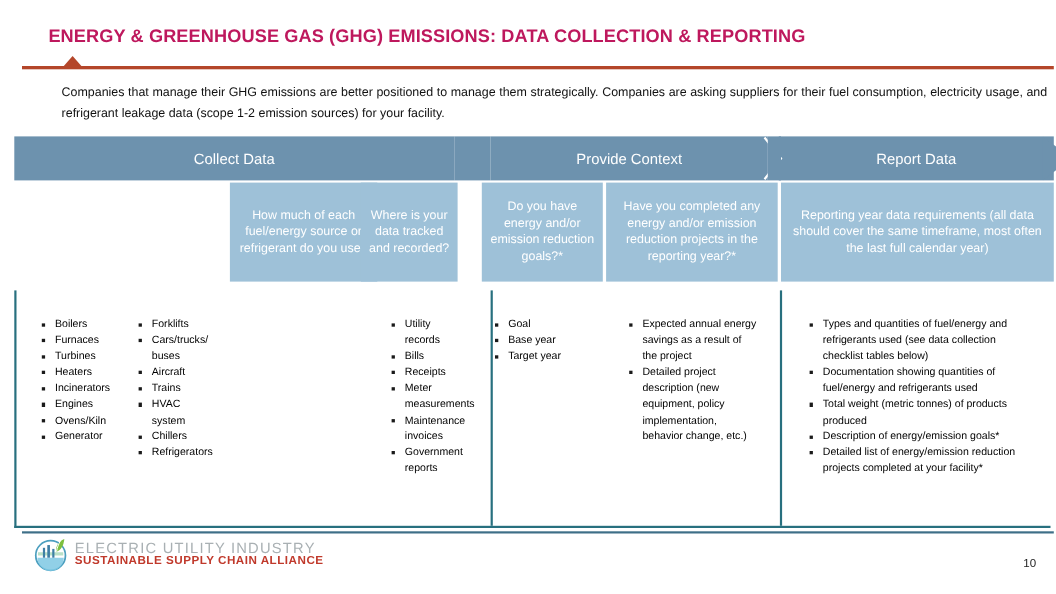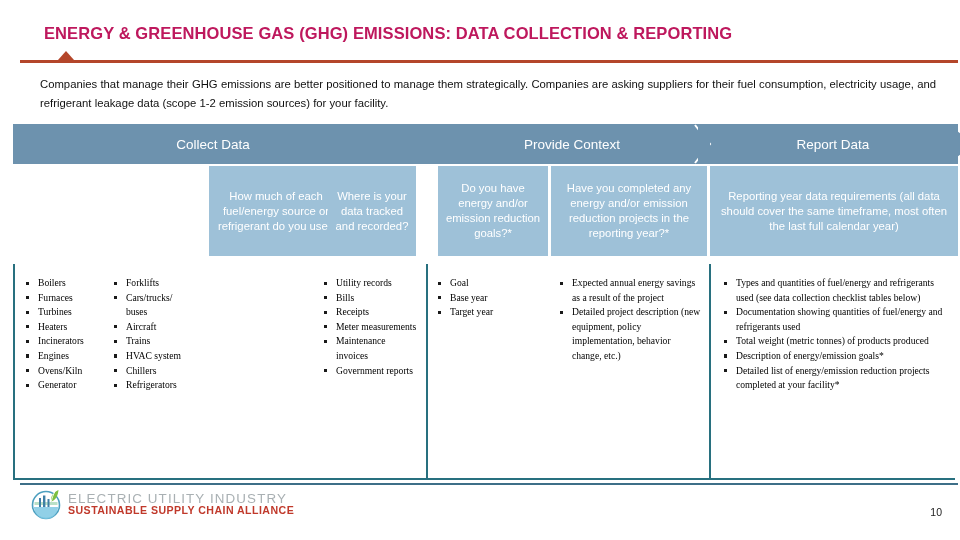--- a/index.html
+++ b/index.html
@@ -49,21 +49,21 @@
     top: 51px;
     width: 0; height: 0;
     border-left: 8px solid transparent;
     border-right: 8px solid transparent;
     border-bottom: 9px solid #B4462A;
   }
 
   
   .intro {
     position: absolute;
-    left: 40px;
+    left: 56px;
     top: 75px;
     width: 896px;
     font-size: 11.3px;
     line-height: 19px;
     text-align: justify;
     color: #111111;
   }
 
   
   .chev-band {
@@ -136,24 +136,23 @@
     height: 214px;
     box-sizing: border-box;
     padding: 8px 4px 0 4px;
     font-size: 9.6px;
     line-height: 14.6px;
     color: #000000;
   }
   .ccell.divider { border-right: 2px solid #28707F; }
 
   ul.bul {
-    margin: 4px;
+    margin: 16px;
     padding: 0;
     list-style: none;
-    font-family: Liberation Serif, serif;
   }
   ul.bul > li {
     position: relative;
     padding-left: 15px;
     margin: 0 0 0 0;
   }
   ul.bul > li::before {
     content: "";
     position: absolute;
     left: 3px;
@@ -272,21 +271,21 @@
       <ul class="bul">
         <li>Forklifts</li>
         <li>Cars/trucks/ buses</li>
         <li>Aircraft</li>
         <li>Trains</li>
         <li>HVAC system</li>
         <li>Chillers</li>
         <li>Refrigerators</li>
       </ul>
     </div>
-  <div class="ccell divider" id="c3" style="left: 298px; width: 115px;">
+  <div class="ccell divider" id="c3" style="left: 318px; width: 115px;">
       <ul class="bul">
         <li>Utility records</li>
         <li>Bills</li>
         <li>Receipts</li>
         <li>Meter measurements</li>
         <li>Maintenance invoices</li>
         <li>Government reports</li>
       </ul>
     </div>
   <div class="ccell" id="c4" style="left: 412px; width: 110px;">

